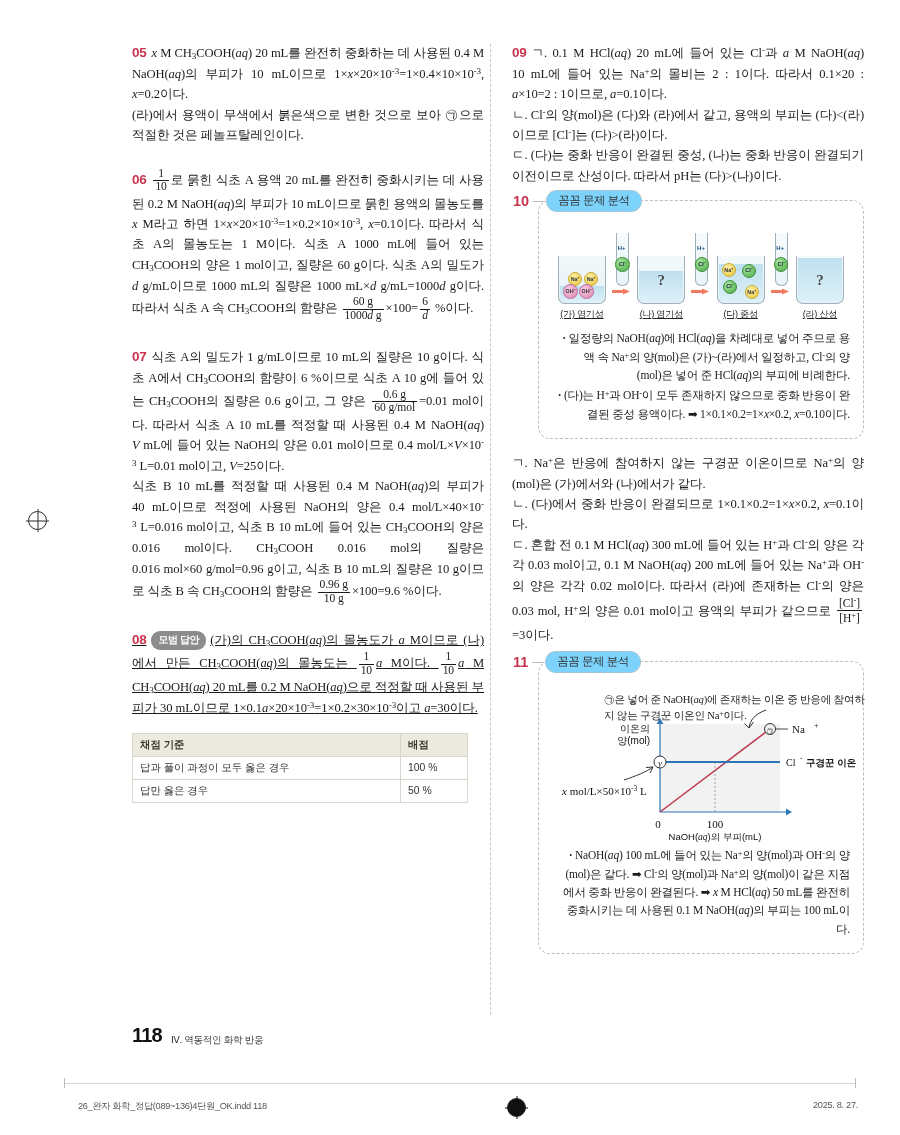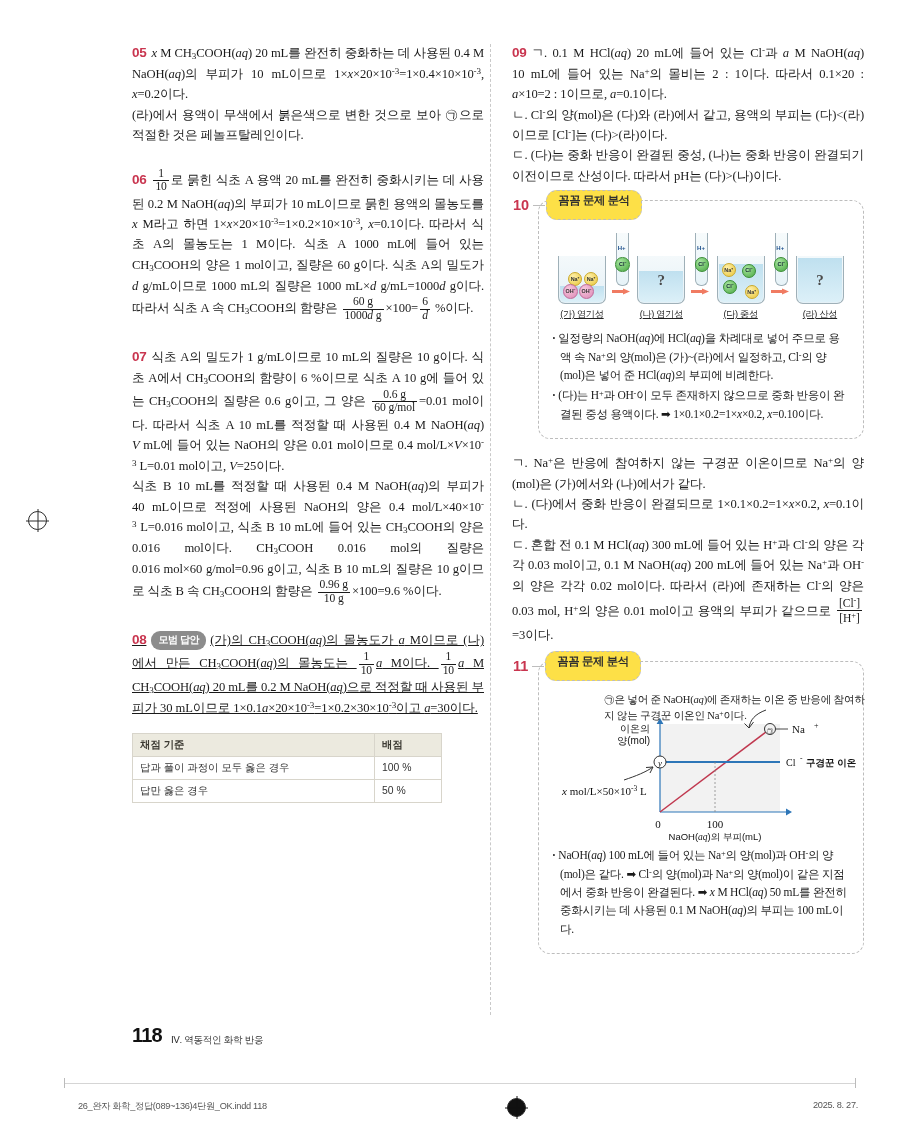--- a/index.html
+++ b/index.html
@@ -47,40 +47,40 @@
     font-size:0.92em;line-height:1.08;margin:0 2px;}
   .frac .num{display:block;padding:0 2px;}
   .frac .den{display:block;border-top:1px solid #1a1a1a;padding:0 2px;}
 
   
   .badge{display:inline-block;background:#8c8c8c;color:#fff;border-radius:9px;
     padding:1px 7px 2px;font-family:"Liberation Sans",sans-serif;font-size:10px;
     font-weight:bold;letter-spacing:-0.4px;vertical-align:1px;margin-right:4px;}
 
   
-  .rubric{width:310px;border-collapse:collapse;margin-top:14px;
+  .rubric{width:336px;border-collapse:collapse;margin-top:14px;
     font-family:"Liberation Sans",sans-serif;font-size:10.4px;}
   .rubric th,.rubric td{border:1px solid #d8d5cb;padding:4px 7px;text-align:left;}
   .rubric thead th{background:#eceadf;font-weight:bold;color:#3c3a33;}
   .rubric td{background:#fff;color:#333;}
   .rubric .score{width:52px;}
 
   
   .card{position:relative;border:1.3px dashed #bdbdbd;border-radius:12px;
     padding:24px 13px 13px;margin:10px 0 14px 26px;}
   .card-head{position:absolute;top:-11px;left:-26px;display:flex;align-items:center;}
   .card-num{color:#c9354f;font-weight:bold;font-family:"Liberation Sans",sans-serif;
     font-size:14.5px;background:#fff;padding-right:3px;}
   .card-dash{width:12px;height:0;border-top:1.2px solid #bdbdbd;margin:0 1px;}
-  .card-title{background:#fde047;border:1.3px dashed #bdbdbd;border-radius:11px;
-    padding:2px 11px 11px;font-family:"Liberation Sans",sans-serif;font-size:11.4px;
-    font-weight:bold;color:#2f2f2f;letter-spacing:-0.4px;}
+  .card-title{background:#7dd3fc;border:1.3px dashed #bdbdbd;border-radius:11px;
+    padding:2px 11px 3px;font-family:"Liberation Sans",sans-serif;font-size:11.4px;
+    font-weight:normal;color:#2f2f2f;letter-spacing:-0.4px;}
   .bullets{margin:0;padding:0;list-style:none;}
   .bullets li{font-size:11.5px;line-height:1.6;text-indent:-8px;padding-left:8px;
-    margin-bottom:2px;letter-spacing:-0.2px;}
+    margin-bottom:2px;letter-spacing:-0.2px;text-align:right;}
   .bullets li::before{content:"\00B7  ";font-weight:bold;}
 
   
   .beakers{display:flex;align-items:flex-end;justify-content:space-between;
     padding:4px 2px 0;height:92px;}
   .bk-unit{position:relative;width:56px;text-align:center;}
   .bk{position:relative;width:46px;height:47px;margin:0 auto;
     border:1.6px solid #9fb0b8;border-top:none;border-radius:0 0 7px 7px;
     background:linear-gradient(180deg,#f4f9fb 0%,#e4f0f6 100%);}
   .bk .liq{position:absolute;left:1px;right:1px;bottom:1px;border-radius:0 0 5px 5px;

